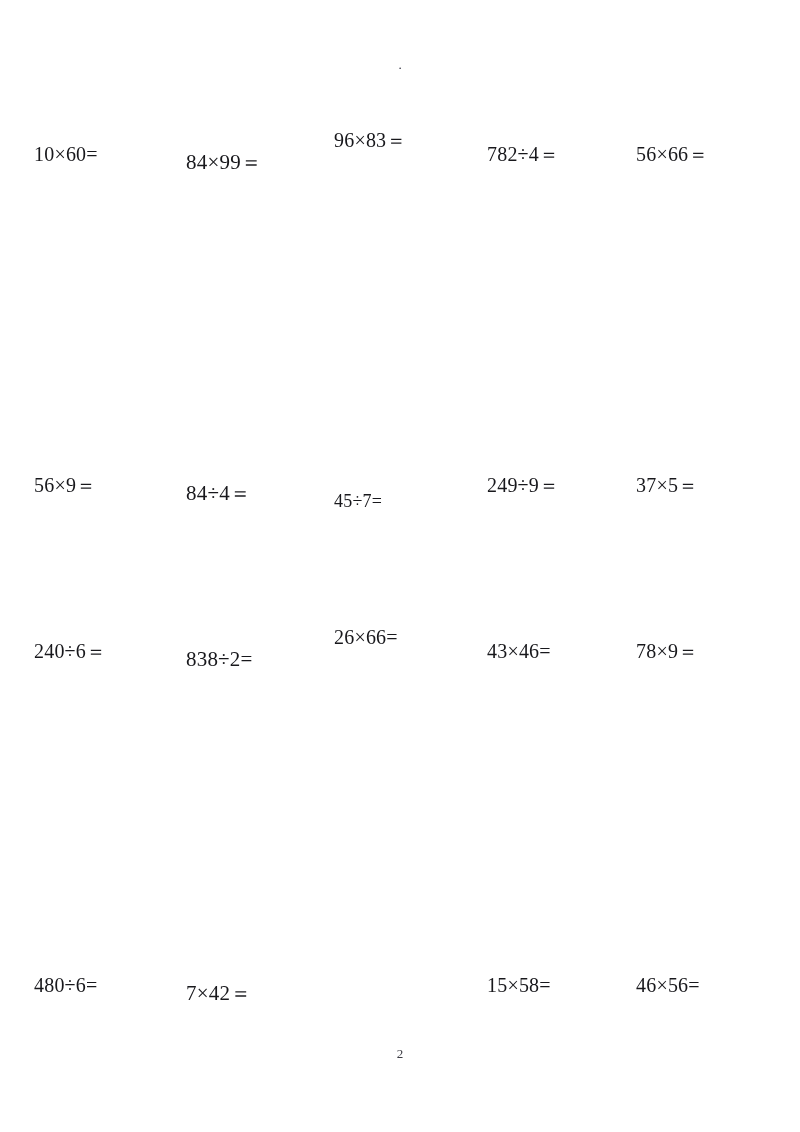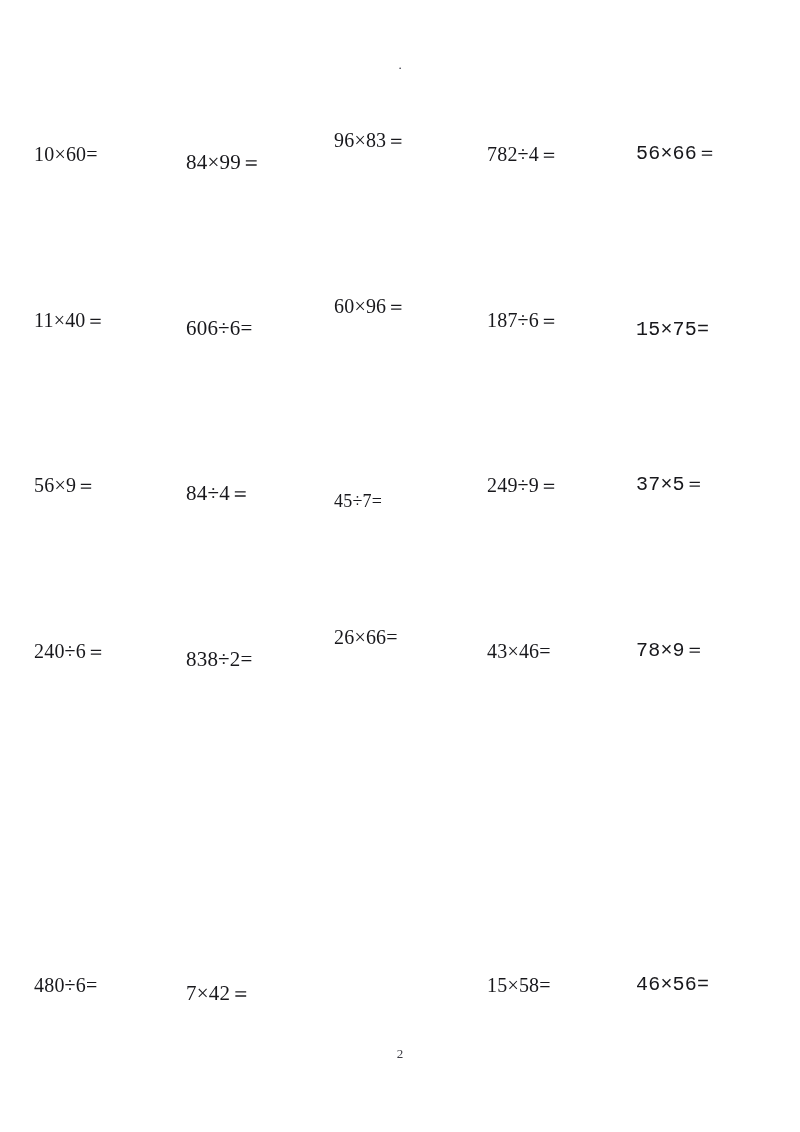--- a/index.html
+++ b/index.html
@@ -69,21 +69,21 @@
     color: #18181c;
     font-family: "Liberation Serif", "DejaVu Serif", serif;
     letter-spacing: 0.2px;
   }
 
   
   .problem-cell.c0 { left: 34px;  top: 22px; }
   .problem-cell.c1 { left: 186px; top: 30px; font-size: 21px; }
   .problem-cell.c2 { left: 334px; top: 8px; }
   .problem-cell.c3 { left: 487px; top: 22px; }
-  .problem-cell.c4 { left: 636px; top: 22px; font-family: Liberation Mono, monospace; }
+  .problem-cell.c4 { left: 636px; top: 22px; }
 
   
   .nudge-down-sm { top: 32px !important; }
   .nudge-down-md { top: 38px !important; }
   .shrink-sm { font-size: 18px !important; }
 
   #page-number {
     position: absolute;
     left: 0;
     top: 1046px;
@@ -105,27 +105,20 @@
   <div id="problem-grid">
 
     <div class="problem-row r0">
       <div class="problem-cell c0">10×60=</div>
       <div class="problem-cell c1">84×99＝</div>
       <div class="problem-cell c2">96×83＝</div>
       <div class="problem-cell c3">782÷4＝</div>
       <div class="problem-cell c4">56×66＝</div>
     </div>
 
-    <div class="problem-row r1">
-      <div class="problem-cell c0">11×40＝</div>
-      <div class="problem-cell c1">606÷6=</div>
-      <div class="problem-cell c2">60×96＝</div>
-      <div class="problem-cell c3">187÷6＝</div>
-      <div class="problem-cell c4 nudge-down-sm">15×75=</div>
-    </div>
 
     <div class="problem-row r2">
       <div class="problem-cell c0">56×9＝</div>
       <div class="problem-cell c1">84÷4＝</div>
       <div class="problem-cell c2 nudge-down-md shrink-sm">45÷7=</div>
       <div class="problem-cell c3">249÷9＝</div>
       <div class="problem-cell c4">37×5＝</div>
     </div>
 
     <div class="problem-row r3">

